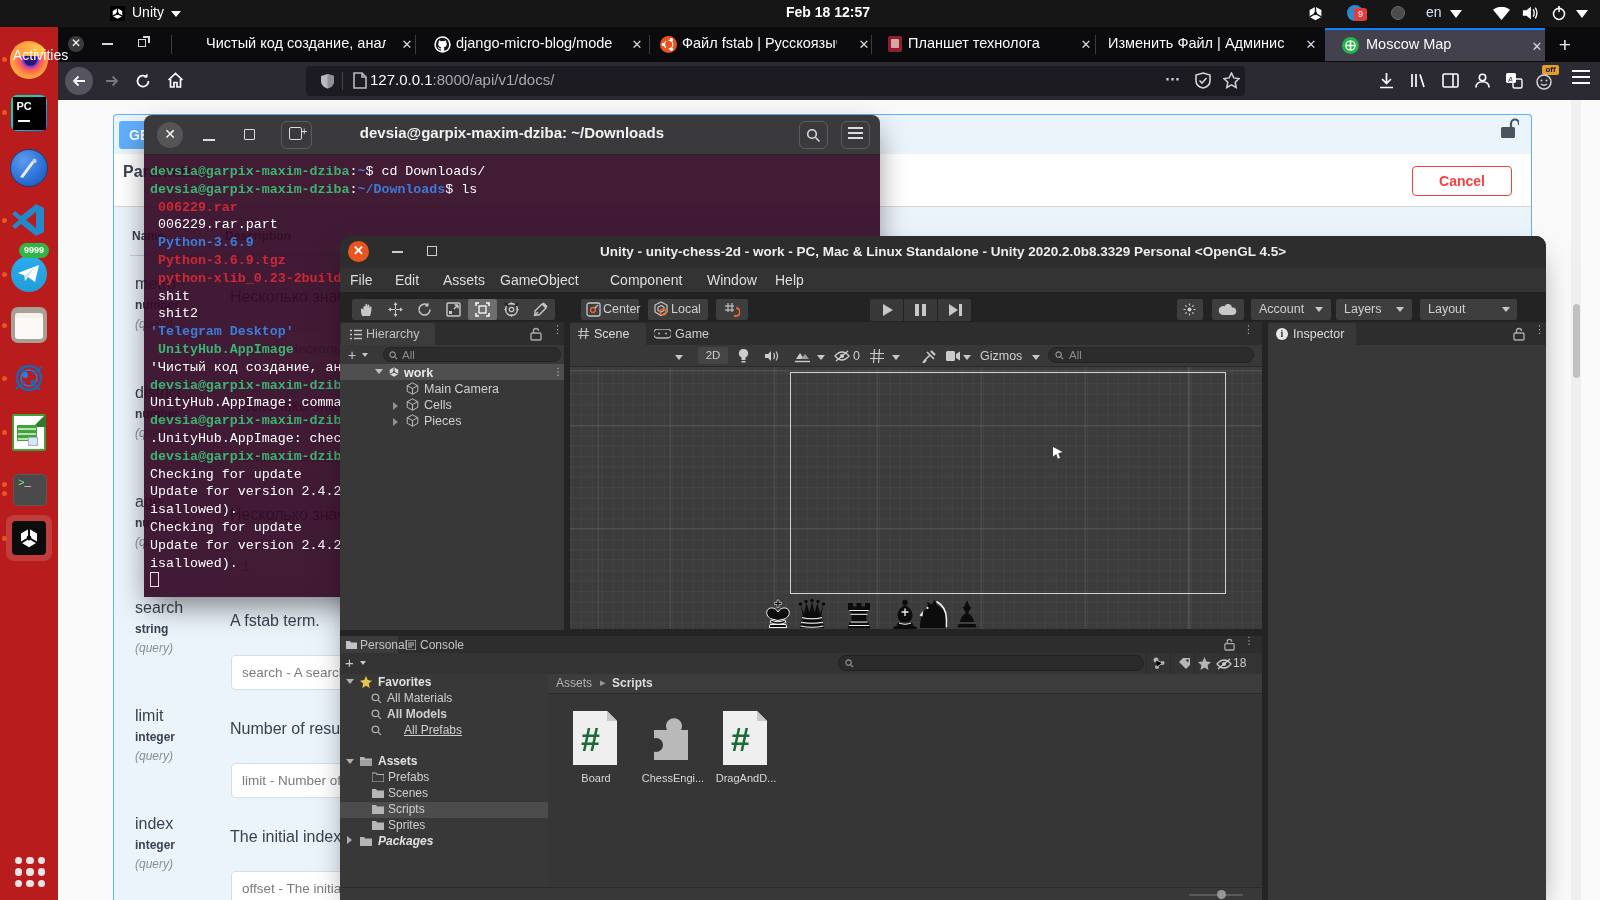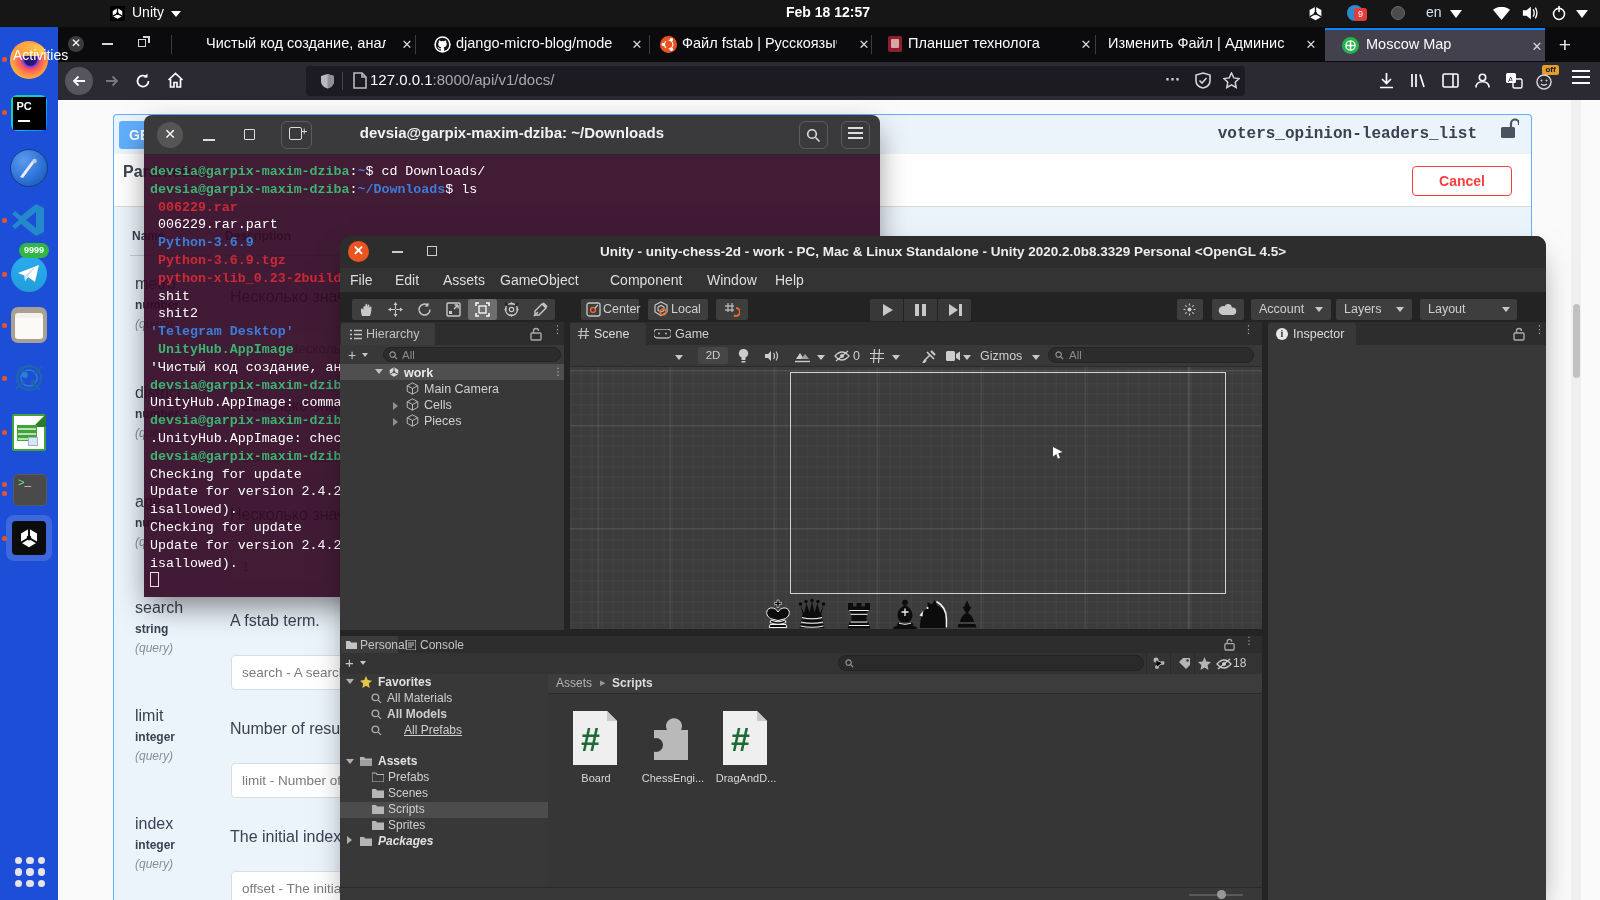--- a/index.html
+++ b/index.html
@@ -2,21 +2,21 @@
 <html><head>
 <meta charset="utf-8">
 <style>
   * { margin:0; padding:0; box-sizing:border-box; }
   html,body { width:1600px; height:900px; overflow:hidden; background:#000; font-family:"Liberation Sans",sans-serif; }
   .abs { position:absolute; }
   #stage { position:relative; width:1600px; height:900px; }
   
   #topbar { left:0; top:0; width:1600px; height:27px; background:#161616; color:#fff; font-size:14px; z-index:50; }
   
-  #dock { left:0; top:27px; width:58px; height:873px; background:#1d4ed8; z-index:40; }
+  #dock { left:0; top:27px; width:58px; height:873px; background:#b91c1c; z-index:40; }
   .dockdot { position:absolute; left:2px; width:5px; height:5px; border-radius:50%; background:#e95420; }
   
   #ff { left:58px; top:27px; width:1542px; height:873px; background:#fafafa; z-index:10; }
   #tabbar { left:0; top:0; width:1542px; height:35px; background:#0b0b0e; }
   #navbar { left:0; top:35px; width:1542px; height:38px; background:#2b2a33; }
   #content { left:0; top:73px; width:1542px; height:800px; background:#fafafa; overflow:hidden; }
   .tab { position:absolute; top:1px; height:33px; color:#fbfbfe; font-size:14.5px; }
   .tabsep { position:absolute; top:8px; width:1px; height:19px; background:#3c3b44; }
   .tabx { position:absolute; top:9px; width:16px; height:16px; color:#d6d6dc; font-size:13px; text-align:center; line-height:16px; }
   
@@ -155,21 +155,20 @@
           <circle cx="5.5" cy="6.5" r="1" fill="#d2d2d8"></circle>
           <circle cx="10.5" cy="6.5" r="1" fill="#d2d2d8"></circle>
           <path d="M5 10 Q8 12.5 11 10" stroke="#d2d2d8" stroke-width="1.4" fill="none"></path>
         </svg>
       <div class="abs" style="left:1514px;top:8px;width:18px;height:2px;background:#fbfbfe;box-shadow:0 6px 0 #fbfbfe, 0 12px 0 #fbfbfe;"></div>
     </div>
     <div id="content" class="abs">
       <div class="abs" style="left:55px;top:14px;width:1419px;height:786px;border:1px solid #61affe;border-bottom:none;border-radius:4px 4px 0 0;background:#ebf3fb;"></div>
       <div class="abs" style="left:61px;top:21px;width:49px;height:28px;background:#61affe;border-radius:3px;color:#fff;font-weight:bold;font-size:14px;text-align:center;line-height:28px;">GET</div>
       <div class="abs" style="left:122px;top:25px;font-family:'Liberation Mono',monospace;font-size:16px;font-weight:bold;color:#3b4151;">/api/v1/voters_opinion/leaders/</div>
-      <div class="abs" style="left:1076px;top:25px;width:343px;text-align:right;font-family:'Liberation Mono',monospace;font-size:16px;font-weight:bold;color:#3b4151;">voters_opinion-leaders_list</div>
       <svg class="abs" style="left:1441px;top:18px;" width="20" height="21" viewBox="0 0 20 21">
           <rect x="2" y="9" width="14" height="11" rx="1.5" fill="#49545e"></rect>
           <path d="M12 9 V5.5 a4 4 0 0 1 8 0 V7" fill="none" stroke="#49545e" stroke-width="2.2"></path>
         </svg>
       <div class="abs" style="left:56px;top:54px;width:1417px;height:53px;background:#fff;border-bottom:1px solid rgba(59,65,81,.2);"></div>
       <div class="abs" style="left:65px;top:63px;font-size:16px;font-weight:bold;color:#3b4151;">Parameters</div>
       <div class="abs" style="left:1354px;top:66px;width:100px;height:30px;border:1px solid #f93e3e;border-radius:4px;color:#f93e3e;font-weight:bold;font-size:14px;text-align:center;line-height:28px;background:#fff;">Cancel</div>
       <div class="abs" style="left:74px;top:129px;font-size:12px;font-weight:bold;color:#3b4151;">Name</div>
       <div class="abs" style="left:167px;top:129px;font-size:12px;font-weight:bold;color:#3b4151;">Description</div>
       <div class="abs" style="left:72px;top:155px;width:1385px;height:1px;background:rgba(59,65,81,.2);"></div>

